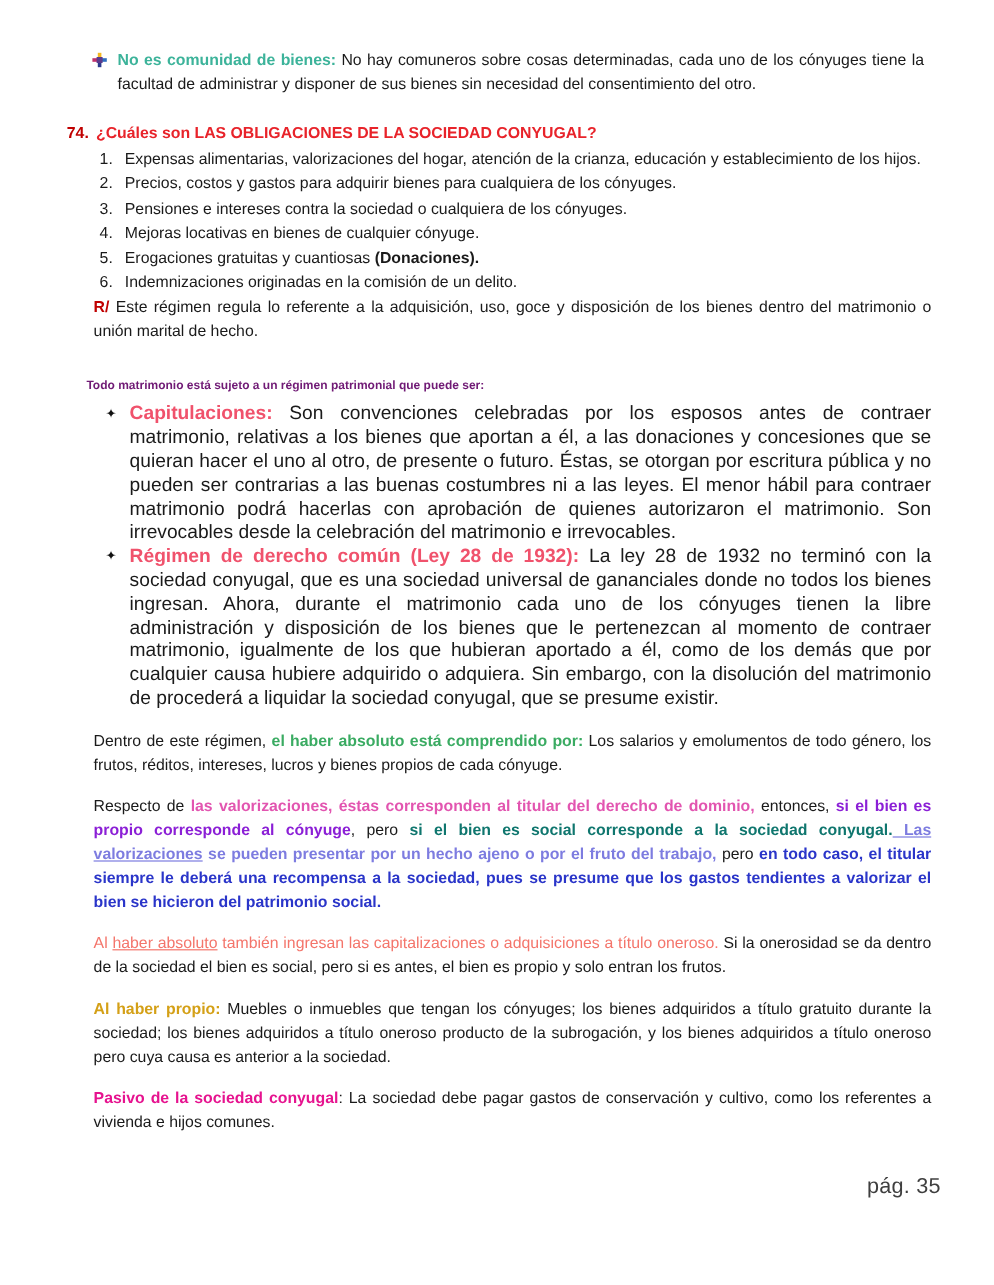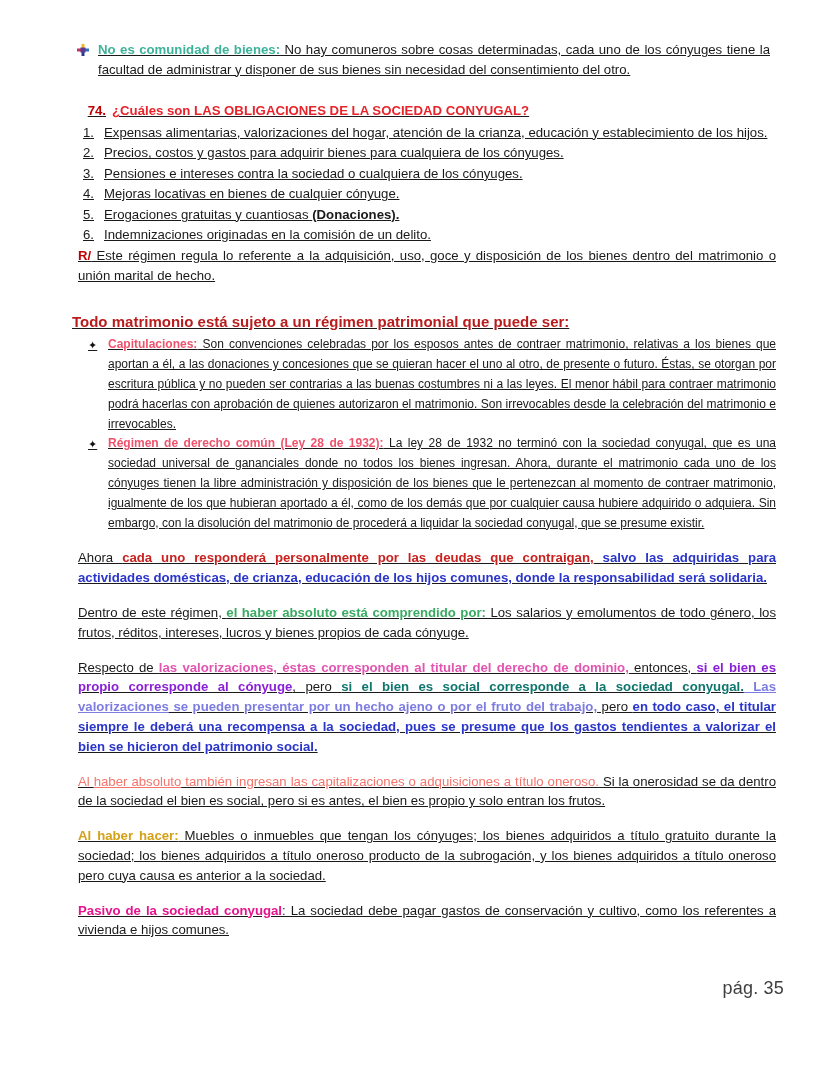--- a/index.html
+++ b/index.html
@@ -15,21 +15,20 @@
     -webkit-font-smoothing: antialiased;
   }
   .page {
     position: relative;
     width: 828px;
     height: 1071px;
     background: #ffffff;
     box-sizing: border-box;
     padding: 40px 48px 0 48px;
     overflow: hidden;
-    text-decoration: underline;
   }
 
   
   .arrow-item {
     display: flex;
     align-items: flex-start;
     margin: 0 0 0 28px;
     padding-right: 10px;
   }
   .arrow-icon {
@@ -49,21 +48,20 @@
   
   .q-head {
     display: flex;
     align-items: baseline;
     margin-top: 22px;
     margin-bottom: 2px;
     font-weight: bold;
     font-size: 13.2px;
     line-height: 19.6px;
     color: #e8232a;
-    margin-left: 32px;
   }
   .q-num {
     flex: 0 0 auto;
     width: 26px;
     text-align: right;
     margin-right: 6px;
     color: #c00000;
   }
   .q-text { flex: 1 1 auto; }
   .q-text .dark-red { color: #e8232a; }
@@ -95,43 +93,43 @@
     font-size: 13.2px;
     line-height: 20px;
     text-align: justify;
   }
   .r-mark { color: #c00000; font-weight: bold; }
 
   
   .subhead {
     margin: 26px 0 4px 24px;
     font-weight: bold;
-    font-size: 15px;
+    font-size: 10px;
     line-height: 19.6px;
-    color: #b91c1c;
+    color: #701a75;
   }
 
   
   .diamond-item {
     display: flex;
     align-items: flex-start;
     margin: 0 0 0 40px;
     padding-right: 4px;
   }
   .diamond-icon {
     flex: 0 0 auto;
     width: 16px;
     margin-right: 4px;
     font-size: 11px;
     line-height: 20px;
     color: #111;
   }
   .diamond-item .body {
     flex: 1 1 auto;
-    font-size: 12px;
+    font-size: 16px;
     line-height: 19.8px;
     text-align: justify;
   }
 
   
   .para {
     margin: 15px 0 0 30px;
     padding-right: 4px;
     font-size: 13.2px;
     line-height: 19.8px;
@@ -222,27 +220,26 @@
   <div class="diamond-item" style="margin-top:2px;">
     <span class="diamond-icon">✦</span>
     <span class="body"><span class="c-pinkred">Capitulaciones:</span><span> Son convenciones celebradas por los esposos antes de contraer matrimonio, relativas a los bienes que aportan a él, a las donaciones y concesiones que se quieran hacer el uno al otro, de presente o futuro. Éstas, se otorgan por escritura pública y no pueden ser contrarias a las buenas costumbres ni a las leyes. El menor hábil para contraer matrimonio podrá hacerlas con aprobación de quienes autorizaron el matrimonio. Son irrevocables desde la celebración del matrimonio e irrevocables.</span></span>
   </div>
 
   <div class="diamond-item">
     <span class="diamond-icon">✦</span>
     <span class="body"><span class="c-pinkred">Régimen de derecho común (Ley 28 de 1932):</span><span> La ley 28 de 1932 no terminó con la sociedad conyugal, que es una sociedad universal de gananciales donde no todos los bienes ingresan. Ahora, durante el matrimonio cada uno de los cónyuges tienen la libre administración y disposición de los bienes que le pertenezcan al momento de contraer matrimonio, igualmente de los que hubieran aportado a él, como de los demás que por cualquier causa hubiere adquirido o adquiera. Sin embargo, con la disolución del matrimonio de procederá a liquidar la sociedad conyugal, que se presume existir.</span></span>
   </div>
 
-  <p class="para"><span>Ahora </span><span class="c-red">cada uno responderá personalmente por las deudas que contraigan,</span><span class="c-blue"> salvo las adquiridas para actividades domésticas, de crianza, educación de los hijos comunes, donde la responsabilidad será solidaria.</span></p>
 
   <p class="para"><span>Dentro de este régimen, </span><span class="c-green">el haber absoluto está comprendido por:</span><span> Los salarios y emolumentos de todo género, los frutos, réditos, intereses, lucros y bienes propios de cada cónyuge.</span></p>
 
   <p class="para"><span>Respecto de </span><span class="c-magenta">las valorizaciones, éstas corresponden al titular del derecho de dominio,</span><span> entonces, </span><span class="c-purple">si el bien es propio corresponde al cónyuge</span><span>, pero </span><span class="c-orange">si el bien es social corresponde a la sociedad conyugal.</span><span class="c-peri u"> Las valorizaciones</span><span class="c-peri"> se pueden presentar por un hecho ajeno o por el fruto del trabajo,</span><span> pero </span><span class="c-blue">en todo caso, el titular siempre le deberá una recompensa a la sociedad, pues se presume que los gastos tendientes a valorizar el bien se hicieron del patrimonio social.</span></p>
 
   <p class="para"><span class="c-salmon">Al </span><span class="c-salmon u">haber absoluto</span><span class="c-salmon"> también ingresan las capitalizaciones o adquisiciones a título oneroso.</span><span> Si la onerosidad se da dentro de la sociedad el bien es social, pero si es antes, el bien es propio y solo entran los frutos.</span></p>
 
-  <p class="para"><span class="c-gold">Al haber hacer:</span><span> Muebles o inmuebles que tengan los cónyuges; los bienes adquiridos a título gratuito durante la sociedad; los bienes adquiridos a título oneroso producto de la subrogación, y los bienes adquiridos a título oneroso pero cuya causa es anterior a la sociedad.</span></p>
+  <p class="para"><span class="c-gold">Al haber propio:</span><span> Muebles o inmuebles que tengan los cónyuges; los bienes adquiridos a título gratuito durante la sociedad; los bienes adquiridos a título oneroso producto de la subrogación, y los bienes adquiridos a título oneroso pero cuya causa es anterior a la sociedad.</span></p>
 
   <p class="para"><span class="c-hotpink">Pasivo de la sociedad conyugal</span><span>: La sociedad debe pagar gastos de conservación y cultivo, como los referentes a vivienda e hijos comunes.</span></p>
 
   <div class="footer">pág. 35</div>
 
 </div>
 
 </body></html>

